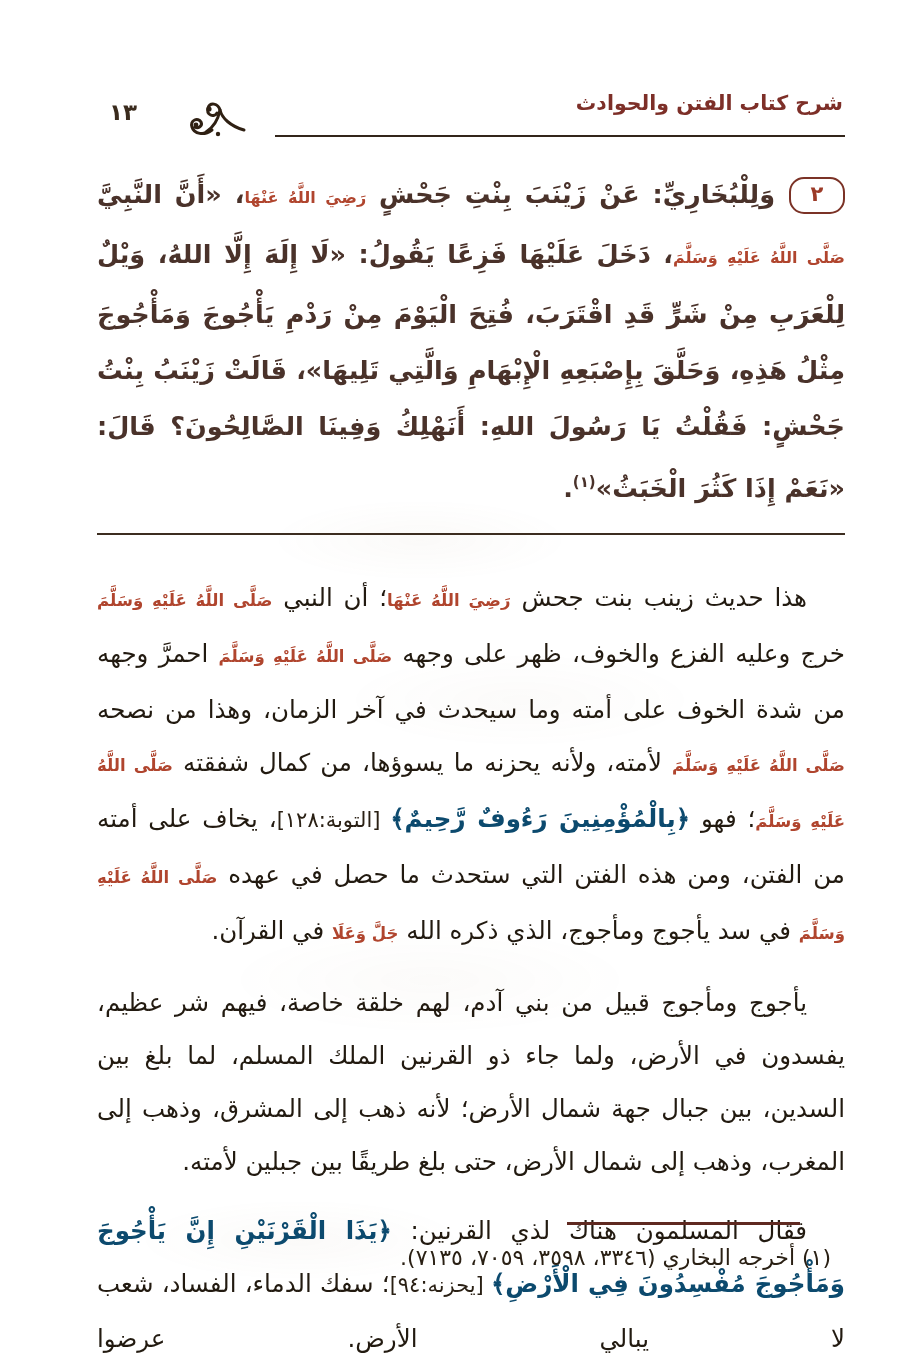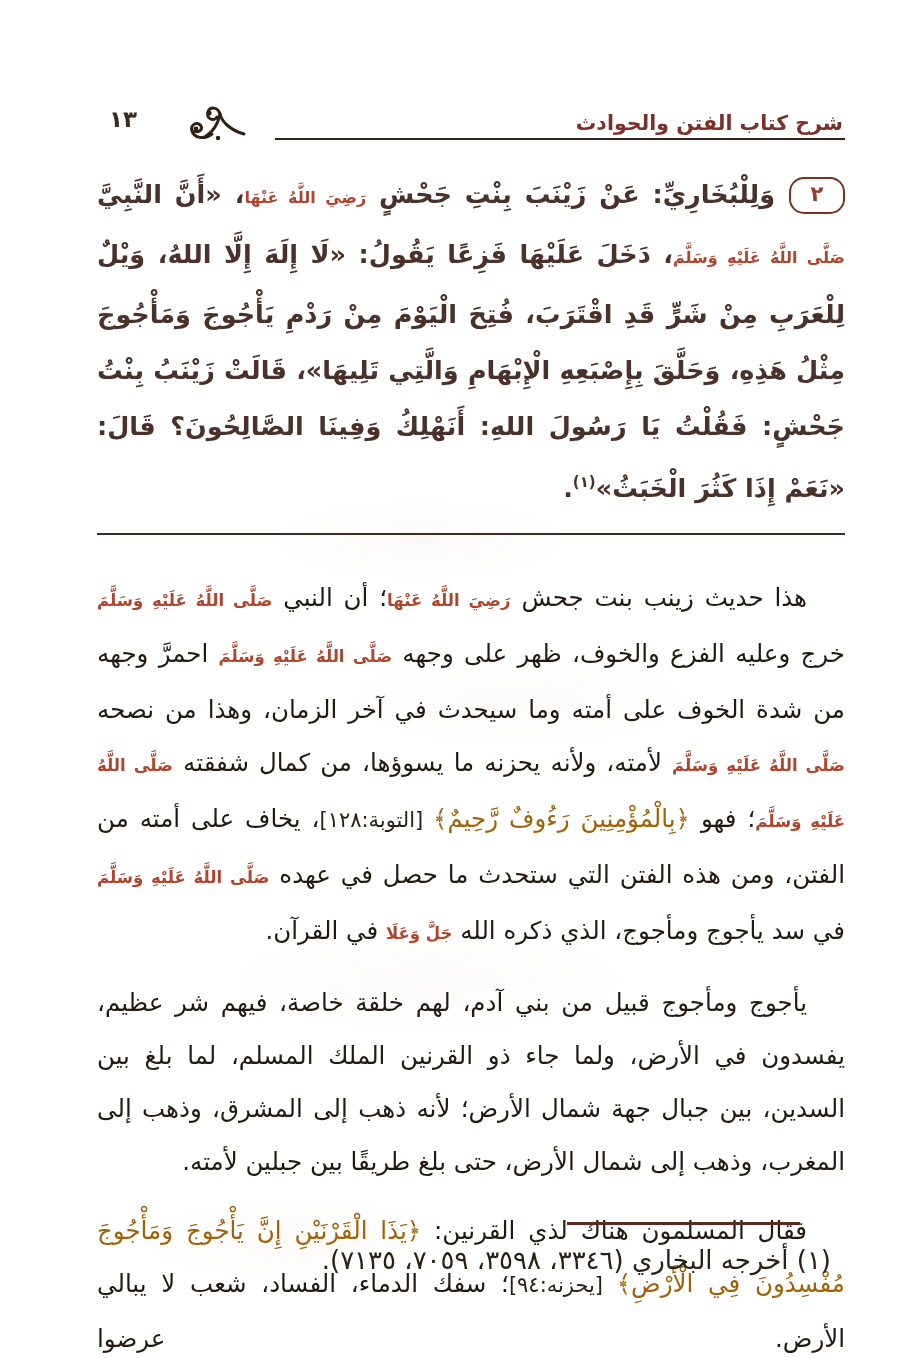--- a/index.html
+++ b/index.html
@@ -18,29 +18,29 @@
       radial-gradient(260px 70px at 520px 700px, rgba(140,110,70,.06), transparent 70%),
       radial-gradient(300px 80px at 430px 980px, rgba(140,110,70,.06), transparent 70%),
       radial-gradient(240px 60px at 300px 1240px, rgba(140,110,70,.07), transparent 70%);
   }
   .page{
     position:relative;height:100%;box-sizing:border-box;
     padding:92px 76px 0 97px;
     direction:rtl;
   }
   
-  .hdr{display:flex;align-items:flex-end;direction:ltr;height:48px;gap:37px;}
+  .hdr{display:flex;align-items:center;direction:ltr;height:48px;gap:37px;}
   .pagenum{
     font-size:23px;font-weight:bold;color:#3a2b1d;
     padding:0 8px 8px 12px;letter-spacing:1px;
   }
   .ornament{flex:0 0 auto;margin:0 -8px -10px 0;position:relative;z-index:2;}
   .rule-wrap{flex:1;position:relative;border-bottom:2px solid #33251a;height:40px;}
   .title{
-    position:absolute;right:2px;bottom:3px;
+    position:absolute;right:2px;bottom:20px;
     font-size:20.5px;font-weight:bold;color:#7d2f28;letter-spacing:.5px;
   }
   
   .hadith{
     margin:26px 0 0 0;
     font-size:25.5px;font-weight:bold;color:#4a322a;
     line-height:56px;text-align:justify;
   }
   .badge{
     display:inline-block;border:2.5px solid #7b3226;border-radius:15px;
@@ -52,26 +52,26 @@
   
   .sep{border:none;border-top:2.5px solid #3c2d20;margin:17px 0 0 0;}
   
   .commentary{margin-top:36px;color:#221a10;}
   .commentary p{
     margin:0 0 16px 0;font-size:24.5px;line-height:53px;
     text-align:justify;text-indent:38px;
   }
   .commentary p.cutoff{text-align-last:justify;margin-bottom:0;}
   .honorific{font-size:16.5px;color:#b0452e;font-weight:bold;}
-  .quran{font-weight:normal;color:#a16207;}
+  .quran{font-weight:bold;color:#0c4a6e;}
   .ref{font-size:21px;color:#2a2014;}
   
   .footnote{position:absolute;right:76px;left:97px;top:1222px;}
   .fn-rule{border:none;border-top:3px solid #5f2920;width:233px;margin:0 45px 10px 0;}
-  .fn-text{font-size:26px;color:#2a2014;padding-right:14px;margin-top:20px;}
+  .fn-text{font-size:22px;color:#2a2014;padding-right:14px;margin-top:20px;}
 </style>
 </head>
 <body>
 
 <div class="texture"></div>
 
 <div class="page" lang="ar">
 
   <div class="hdr">
     <div class="pagenum">١٣</div>

